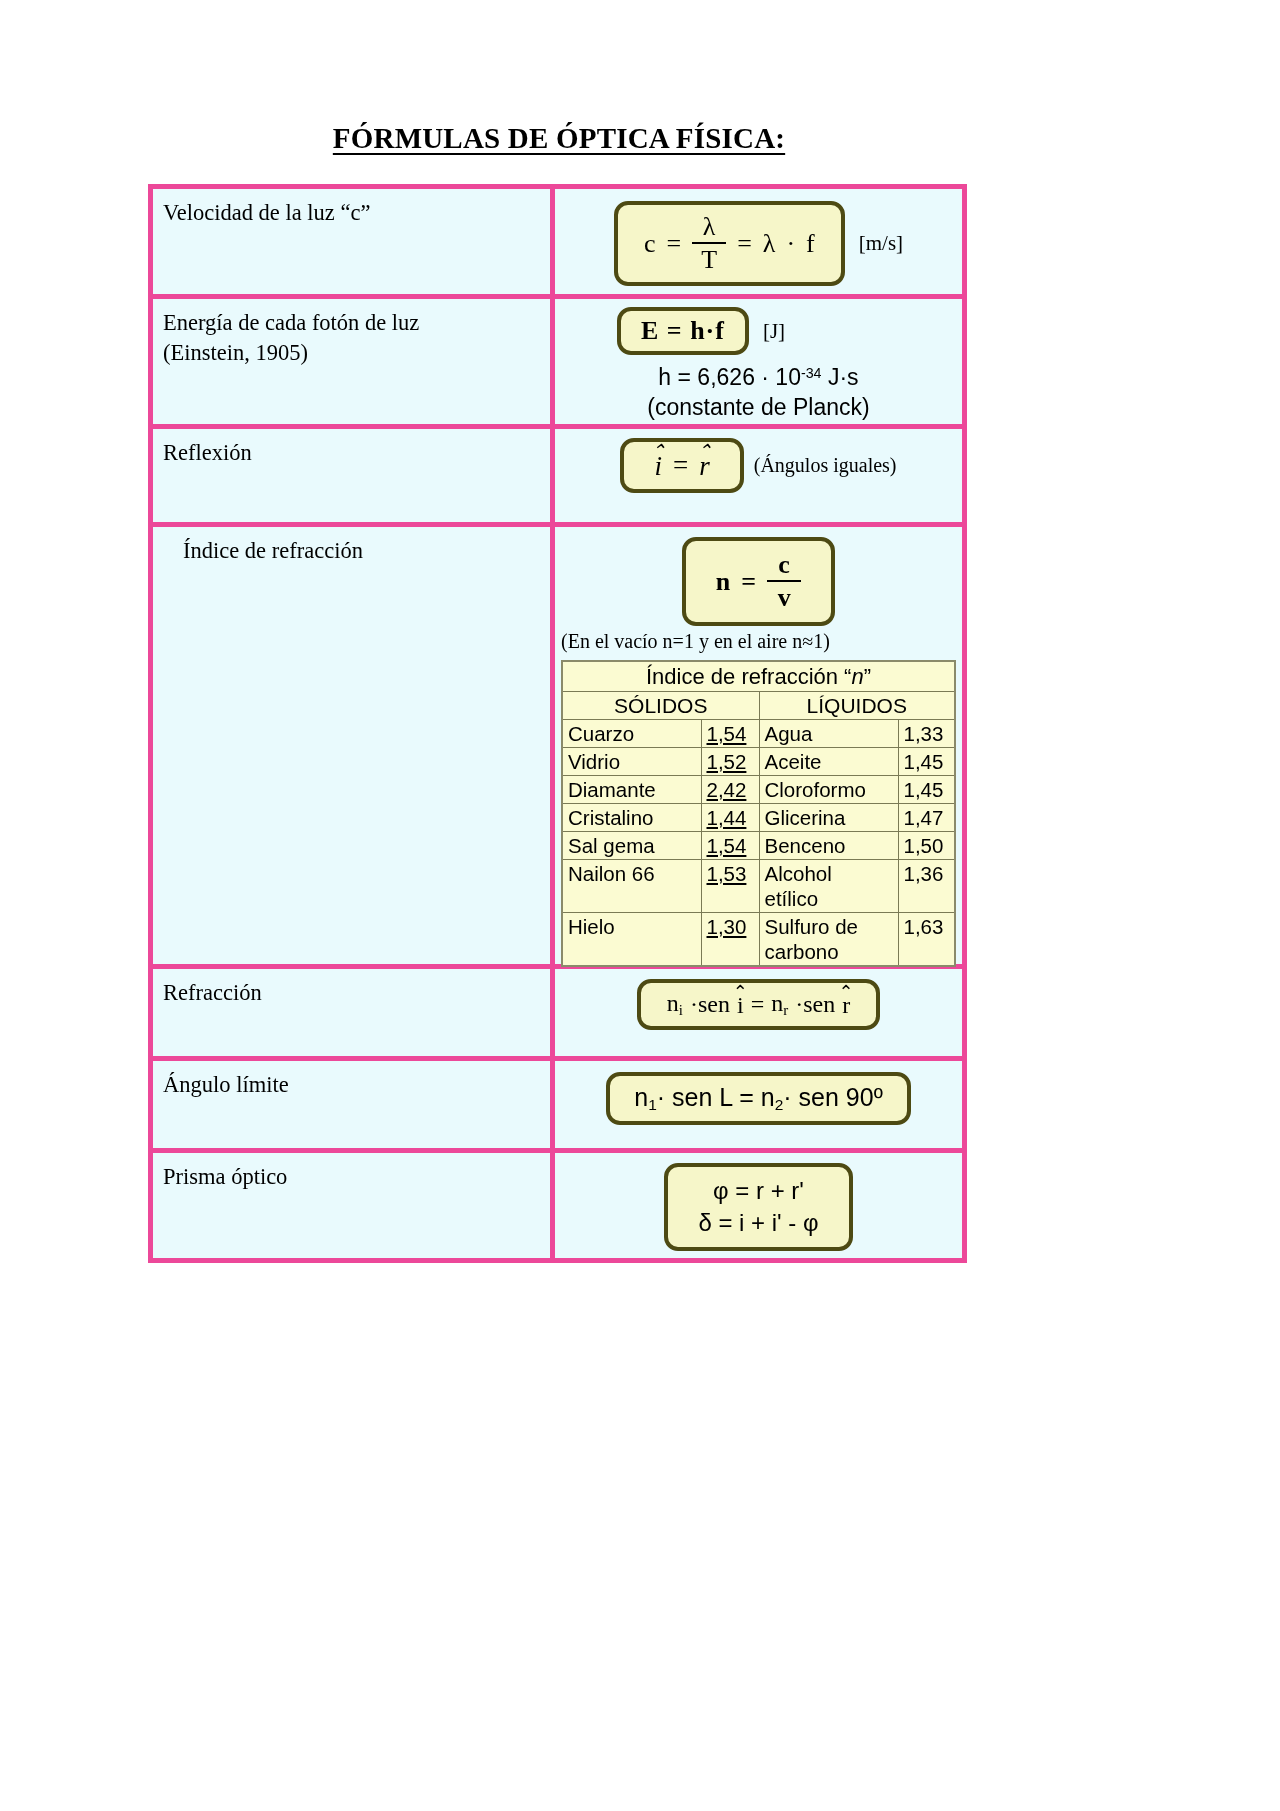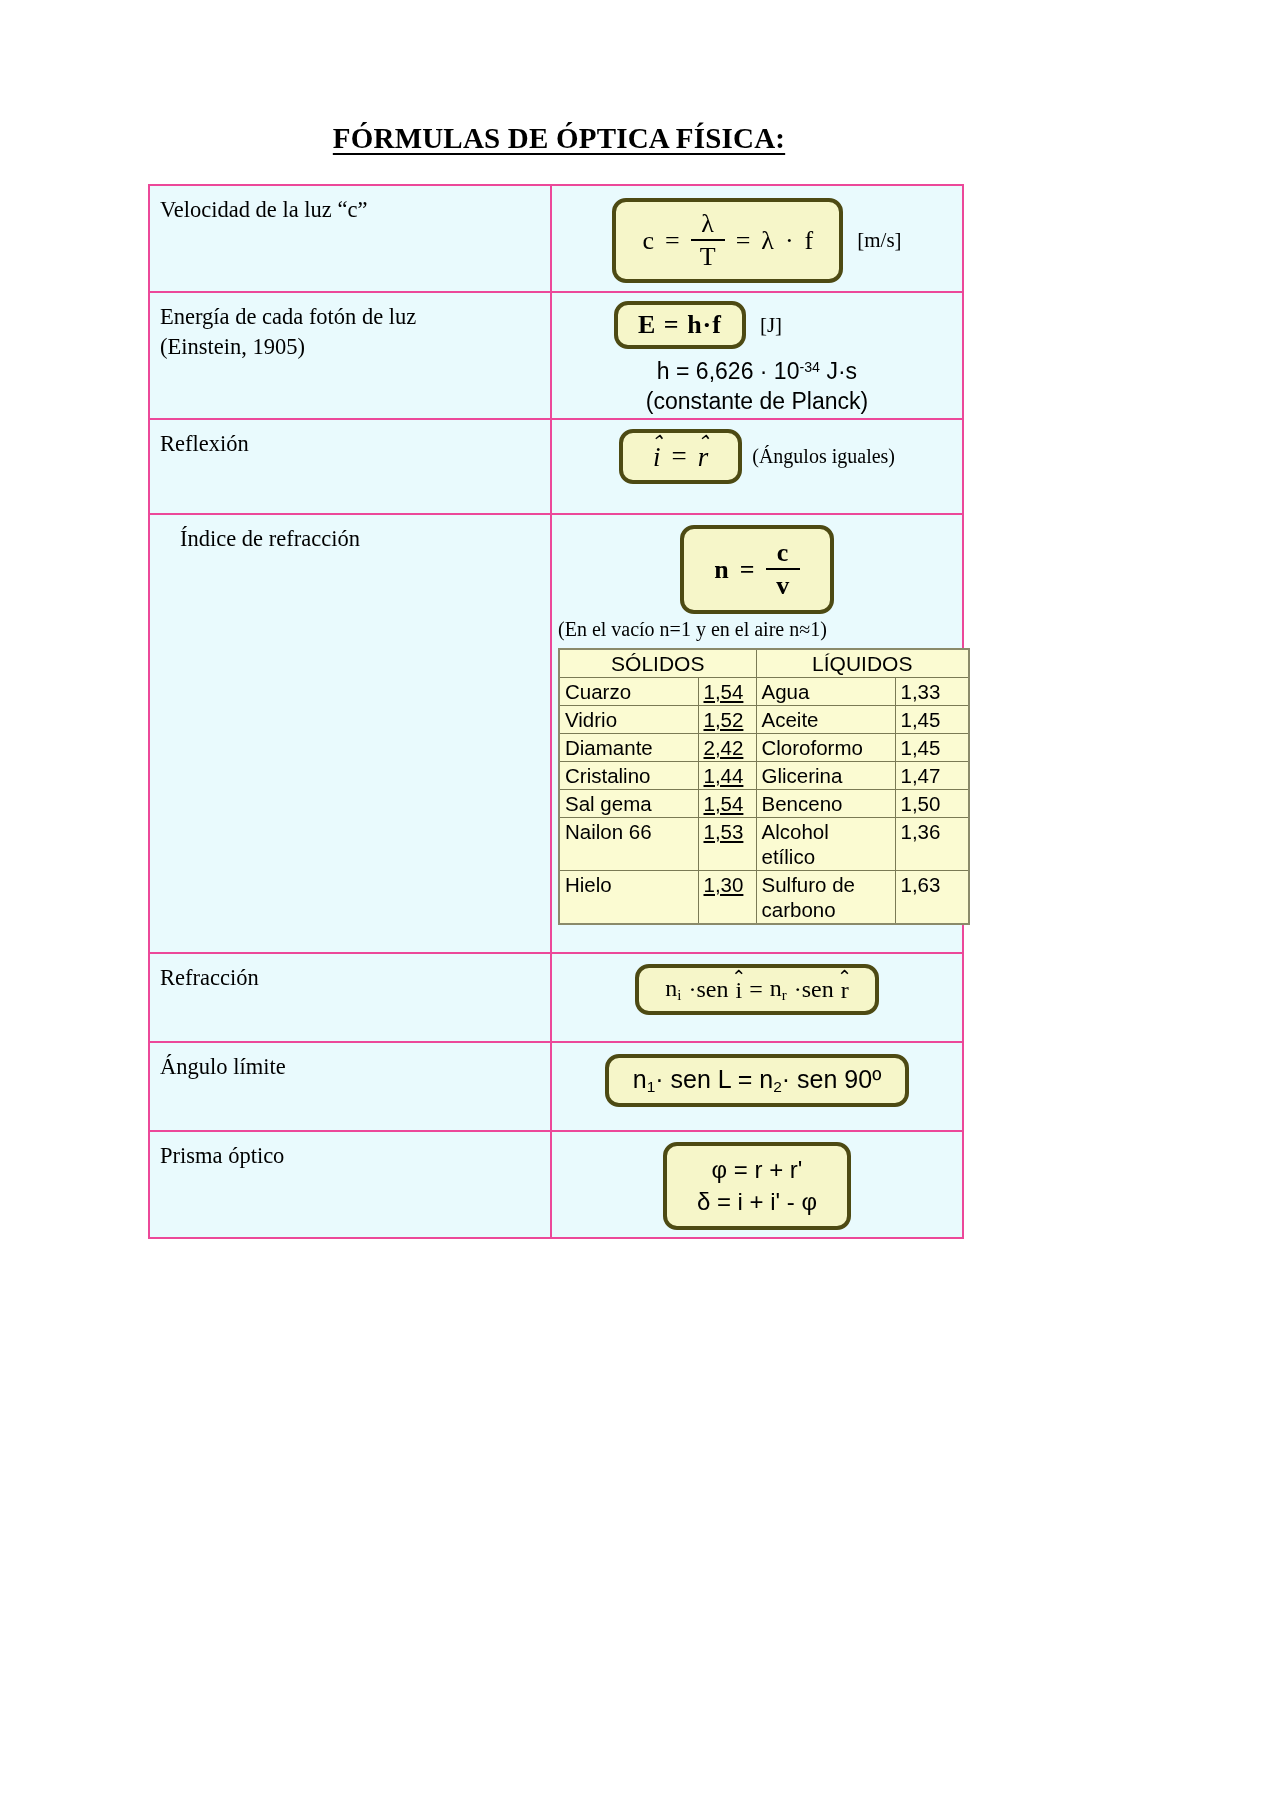--- a/index.html
+++ b/index.html
@@ -19,21 +19,21 @@
   }
 
   
   .main-table{
     position:absolute;left:148px;top:184px;width:814px;
     border-collapse:collapse;
     table-layout:fixed;
     background:#e9fafd;
   }
   .main-table td{
-    border:2px solid #ec4899;
+    border:5px solid #ec4899;
     background:#e9fafd;
     vertical-align:top;
     padding:0;
   }
   .col-label{width:402px;}
   .col-formula{width:412px;}
 
   .label-text{
     font-family:"Liberation Serif",serif;
     font-size:22.5px;
@@ -117,21 +117,21 @@
     text-align:left;
     color:#000;
   }
   .n-table .ttl{
     text-align:center;font-size:22px;padding:2px 4px;
   }
   .n-table .grp{text-align:center;font-size:21px;}
   .n-table .val{text-align:left;width:58px;text-decoration:underline;}
   .n-table .nm{width:139px;}
   .n-table .nm2{width:139px;}
-  .n-table .val2{text-align:left;width:74px;}
+  .n-table .val2{text-align:left;width:57px;}
   .n-table .it{font-style:italic;}
 
   .ctr{display:flex;justify-content:center;}
 </style>
 </head>
 <body>
 
 <div class="page">
 
   <div class="title">FÓRMULAS DE ÓPTICA FÍSICA:</div>
@@ -242,20 +242,23 @@
 
             <table class="n-table">
               <colgroup>
                   <col class="nm">
                   <col class="val">
                   <col class="nm2">
                   <col class="val2">
                 </colgroup>
               <tbody>
                 <tr>
+                  <td class="ttl" colspan="4"><span>Índice de refracción “</span><span class="it">n</span><span>”</span></td>
+                </tr>
+                <tr>
                   <td class="grp" colspan="2">SÓLIDOS</td>
                   <td class="grp" colspan="2">LÍQUIDOS</td>
                 </tr>
 
                 <tr>
                   <td>Cuarzo</td>
                   <td class="val">1,54</td>
                   <td>Agua</td>
                   <td class="val2">1,33</td>
                 </tr>

